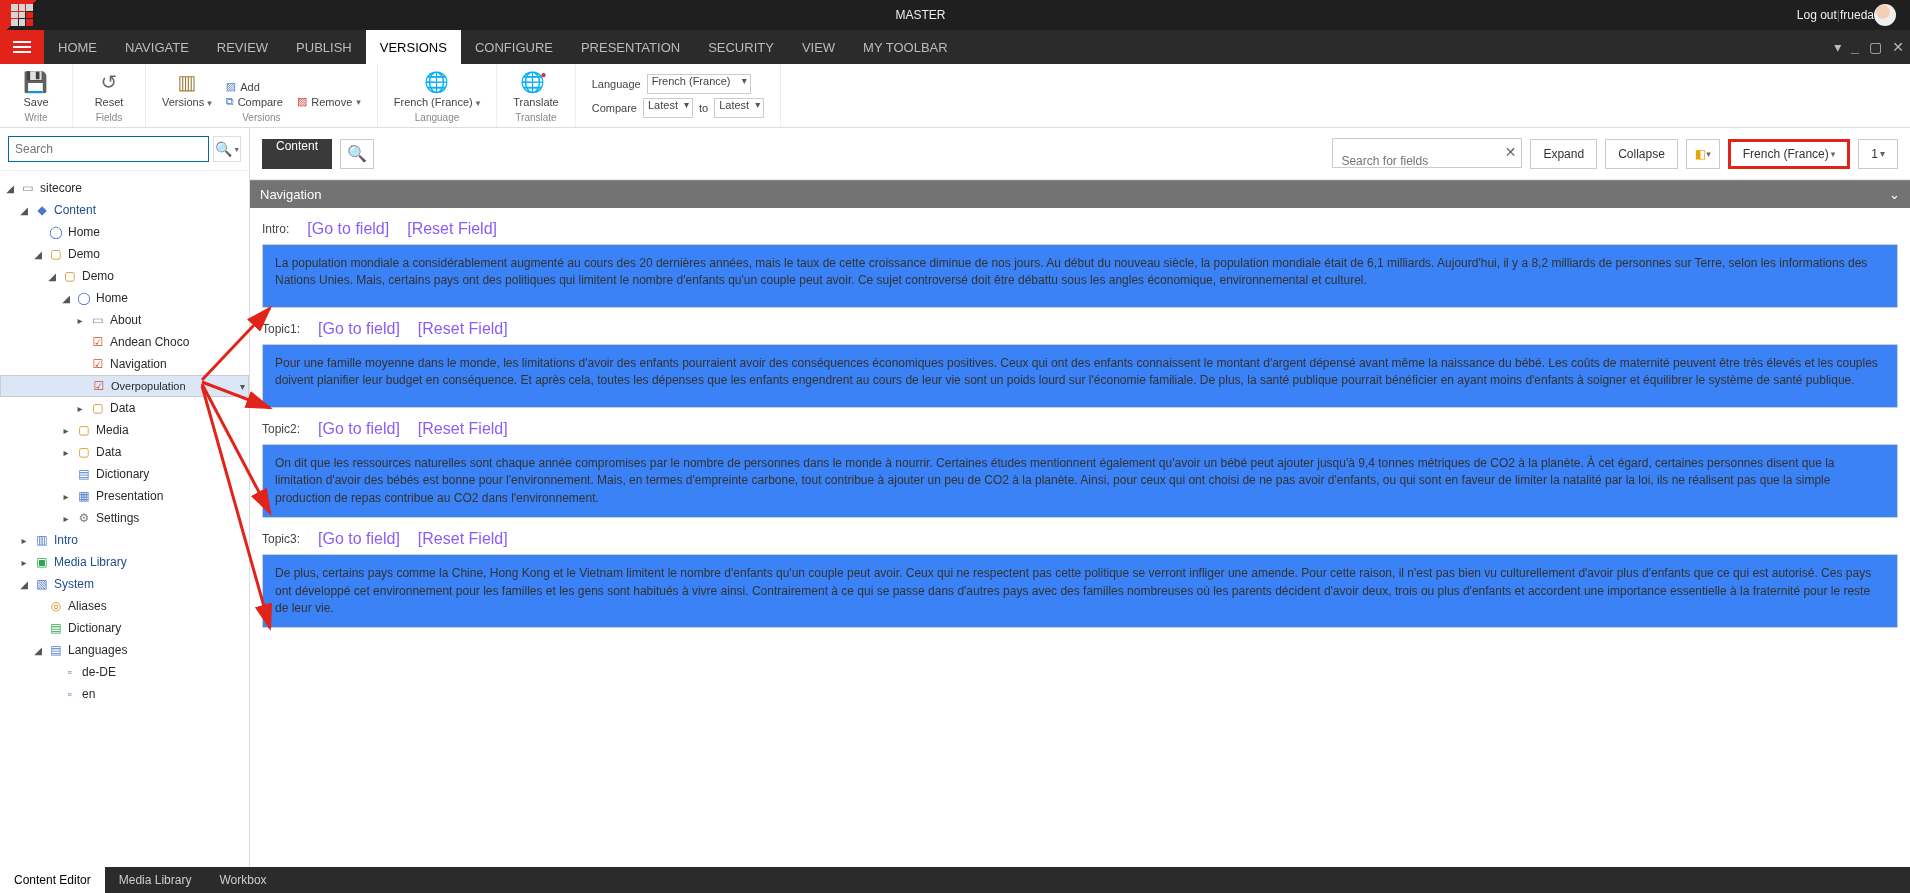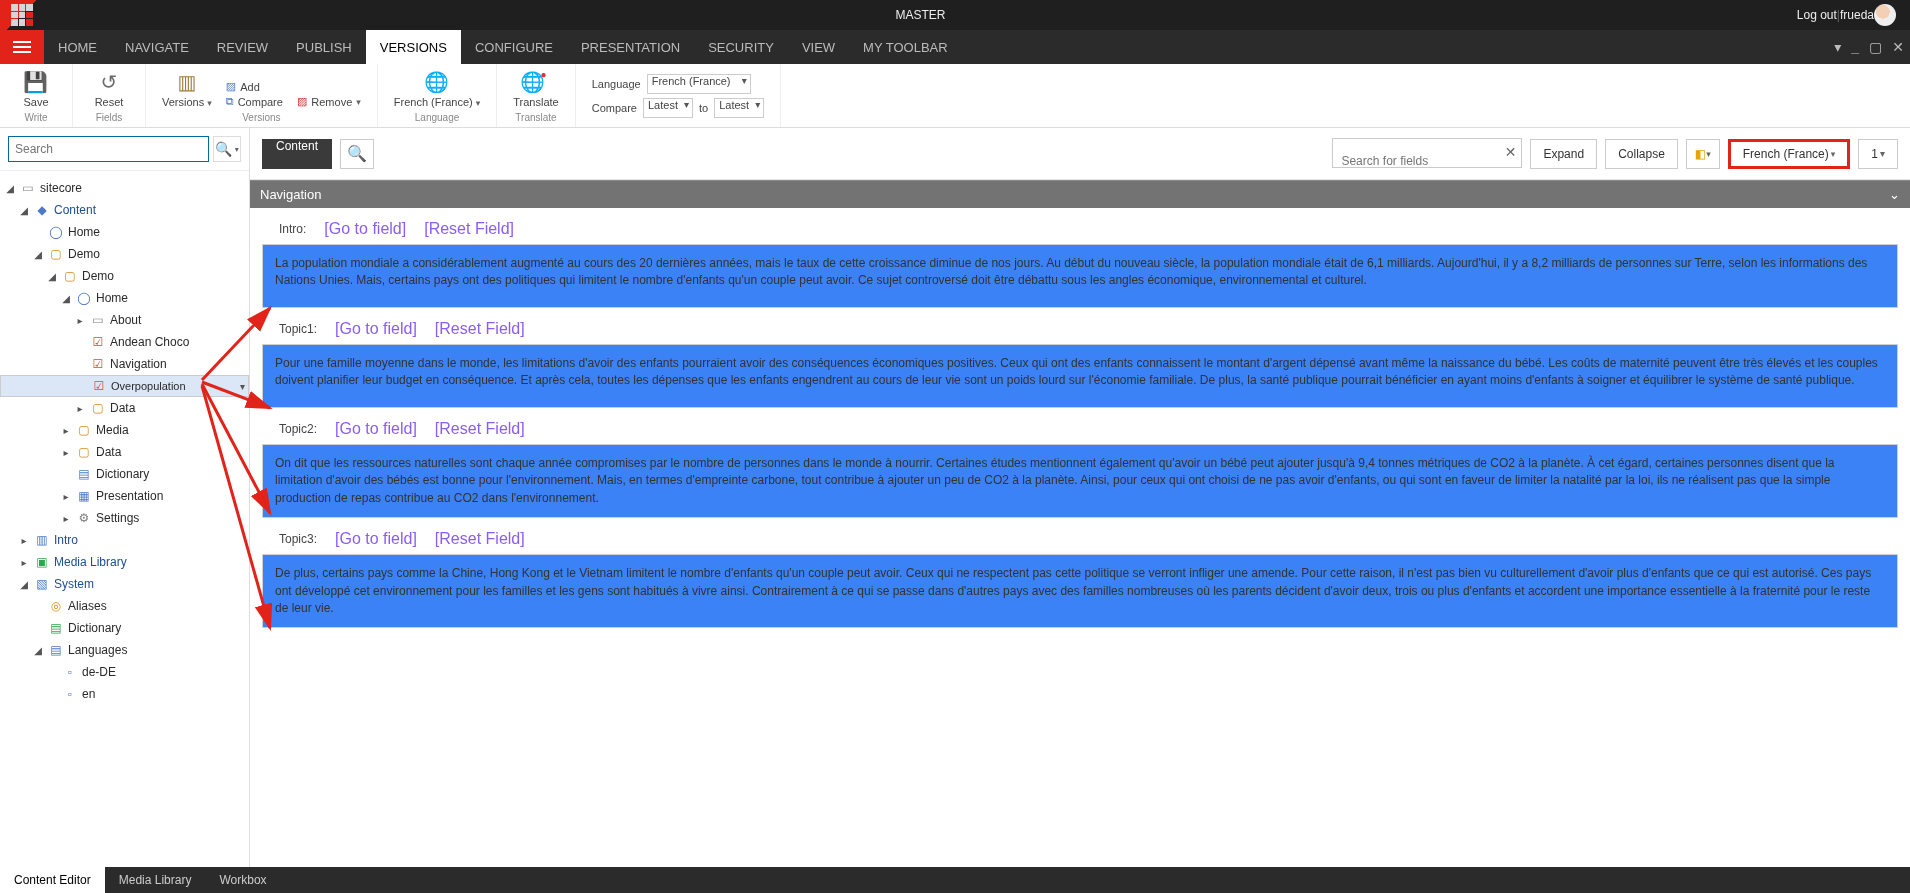--- a/index.html
+++ b/index.html
@@ -71,21 +71,21 @@
   .field-search .x { position:absolute; right:6px; top:6px; font-size:14px; color:#666; cursor:pointer; }
   .lang-pick { border:3px solid #e2231a; }
   .version-pick .caret { font-size:10px; }
 
   .sections { flex:1; overflow:auto; background:#fff; }
   .section { }
   .section-hdr { background:#737373; color:#fff; font-size:13px; padding:6px 10px; display:flex; align-items:center; justify-content:space-between; border-top:1px solid #888; }
   .section-hdr.dark { background:#3f3f3f; font-weight:600; }
   .section-body { padding:0 12px 10px; }
   .field { margin-top:12px; }
-  .field-head { font-size:12px; color:#444; display:flex; align-items:center; gap:18px; margin-bottom:6px;margin-left:17px; }
+  .field-head { font-size:12px; color:#444; display:flex; align-items:center; gap:18px; margin-bottom:6px; }
   .field-head .fname { color:#444; }
   .field-head a { color:#8b5cf6; font-size:16px; text-decoration:none; cursor:pointer; }
   .field-box { border:1px solid #d0d0d0; background:#3b82f6; padding:10px 12px; font-size:12px; color:#333; line-height:1.45; min-height:64px; }
 
   
   .arrows { position:absolute; pointer-events:none; z-index:20; }
 
   
   .bottombar { height:26px; background:#2b2b2b; color:#ccc; font-size:12px; display:flex; align-items:center; gap:0; }
   .bottombar .btab { padding:0 14px; height:100%; display:flex; align-items:center; cursor:pointer; }

